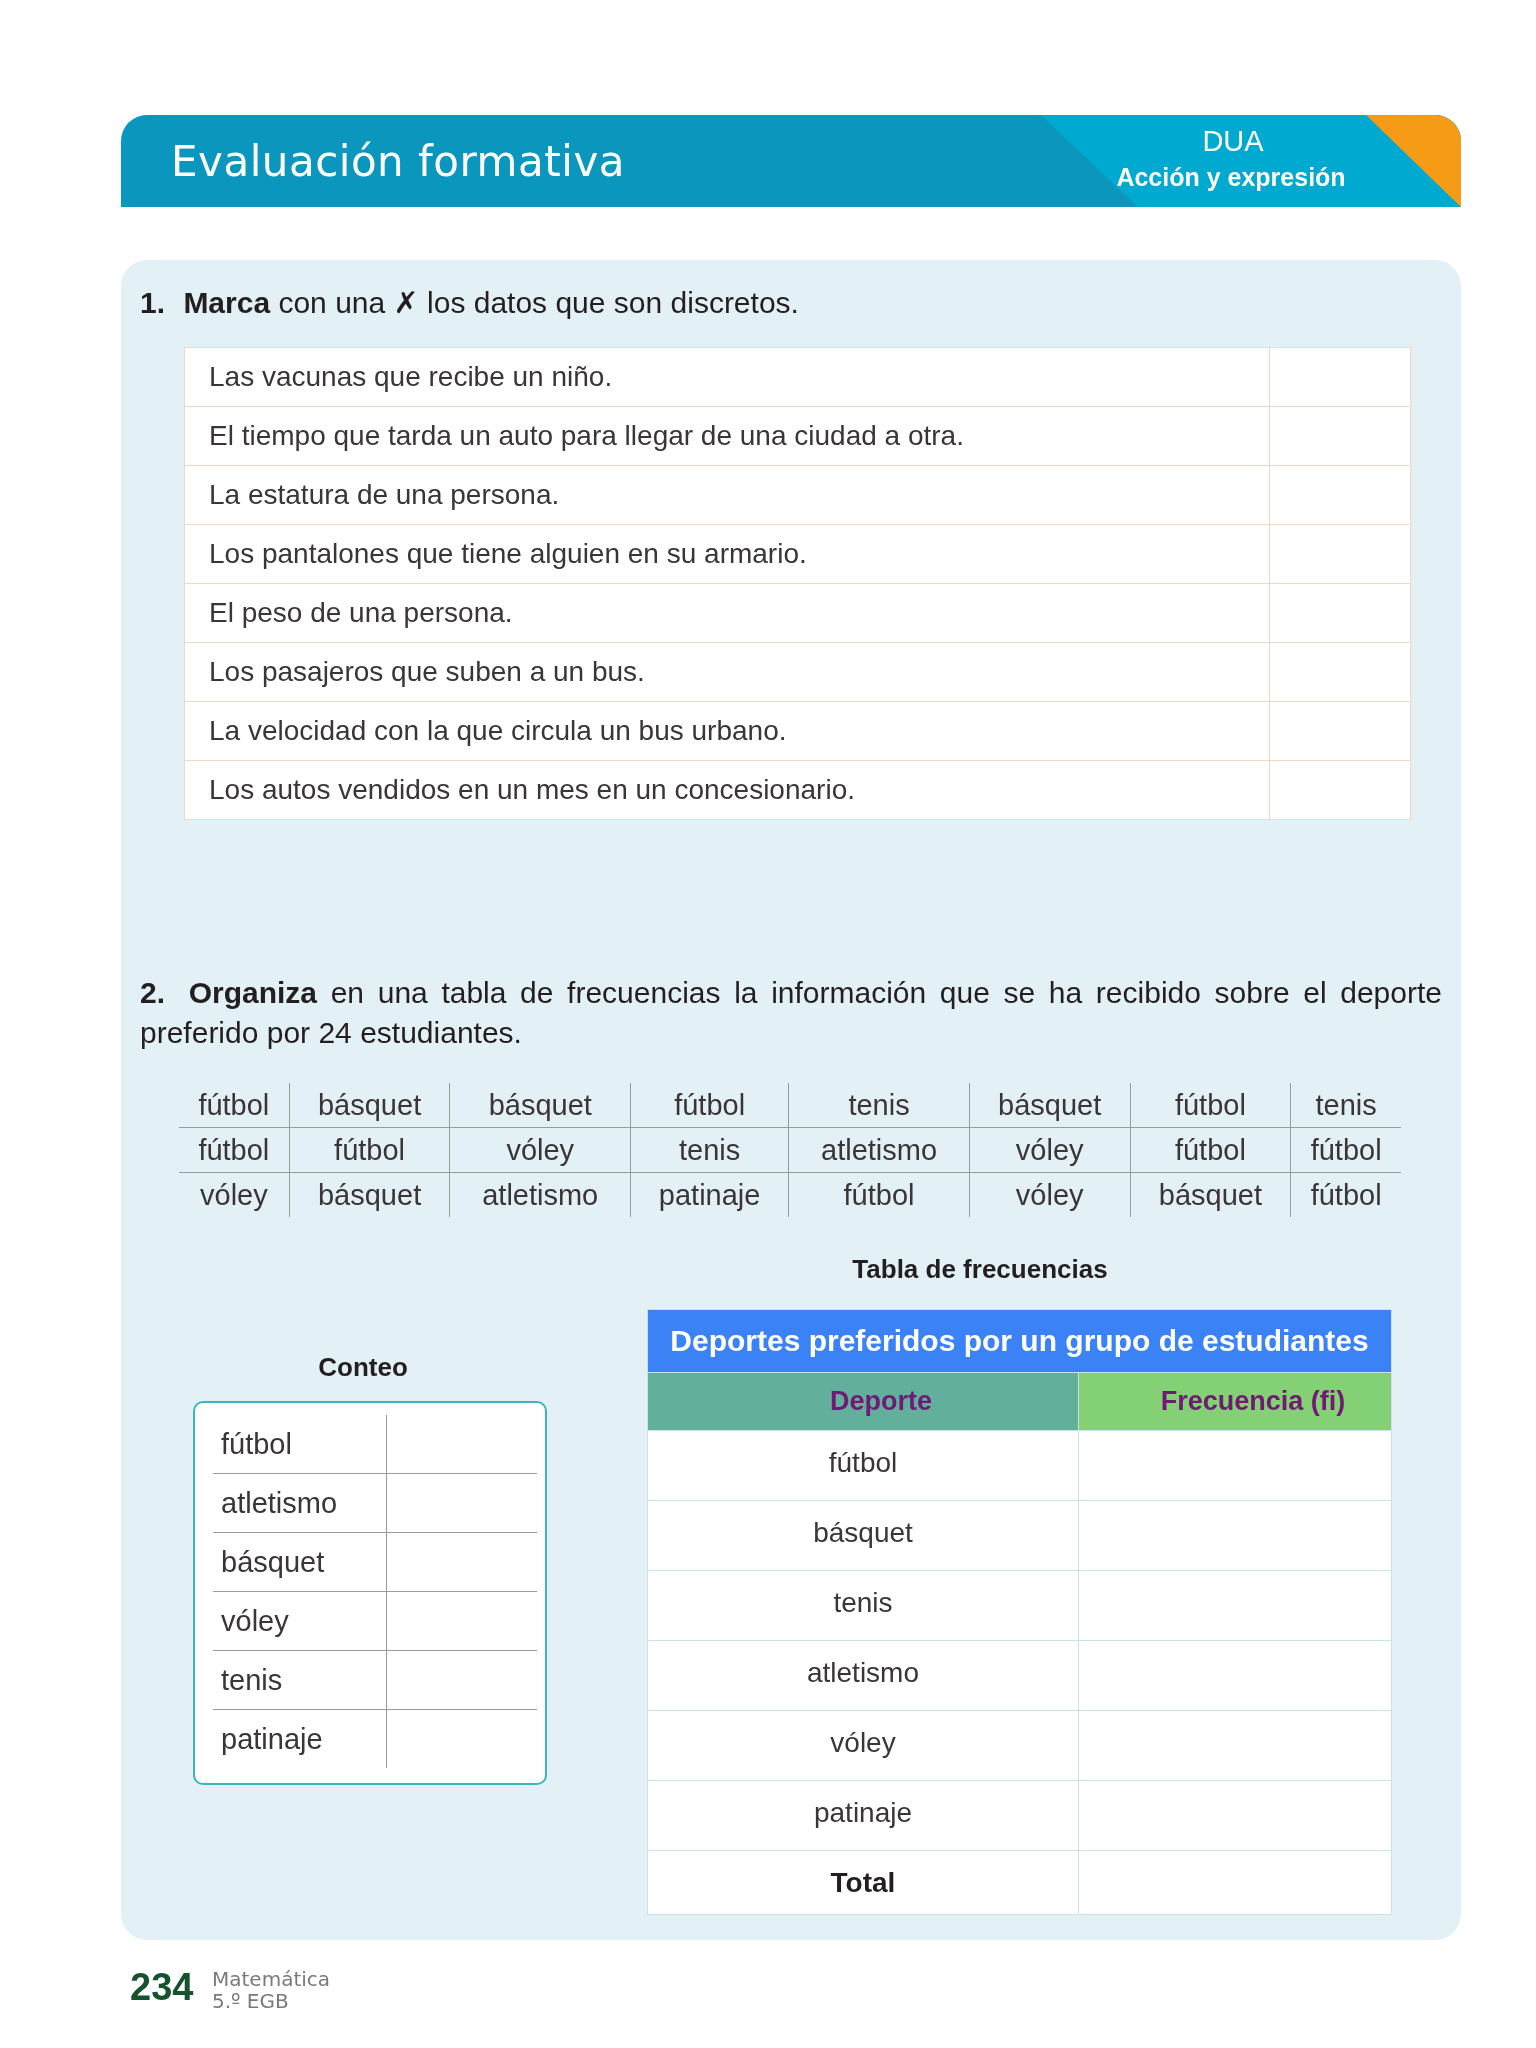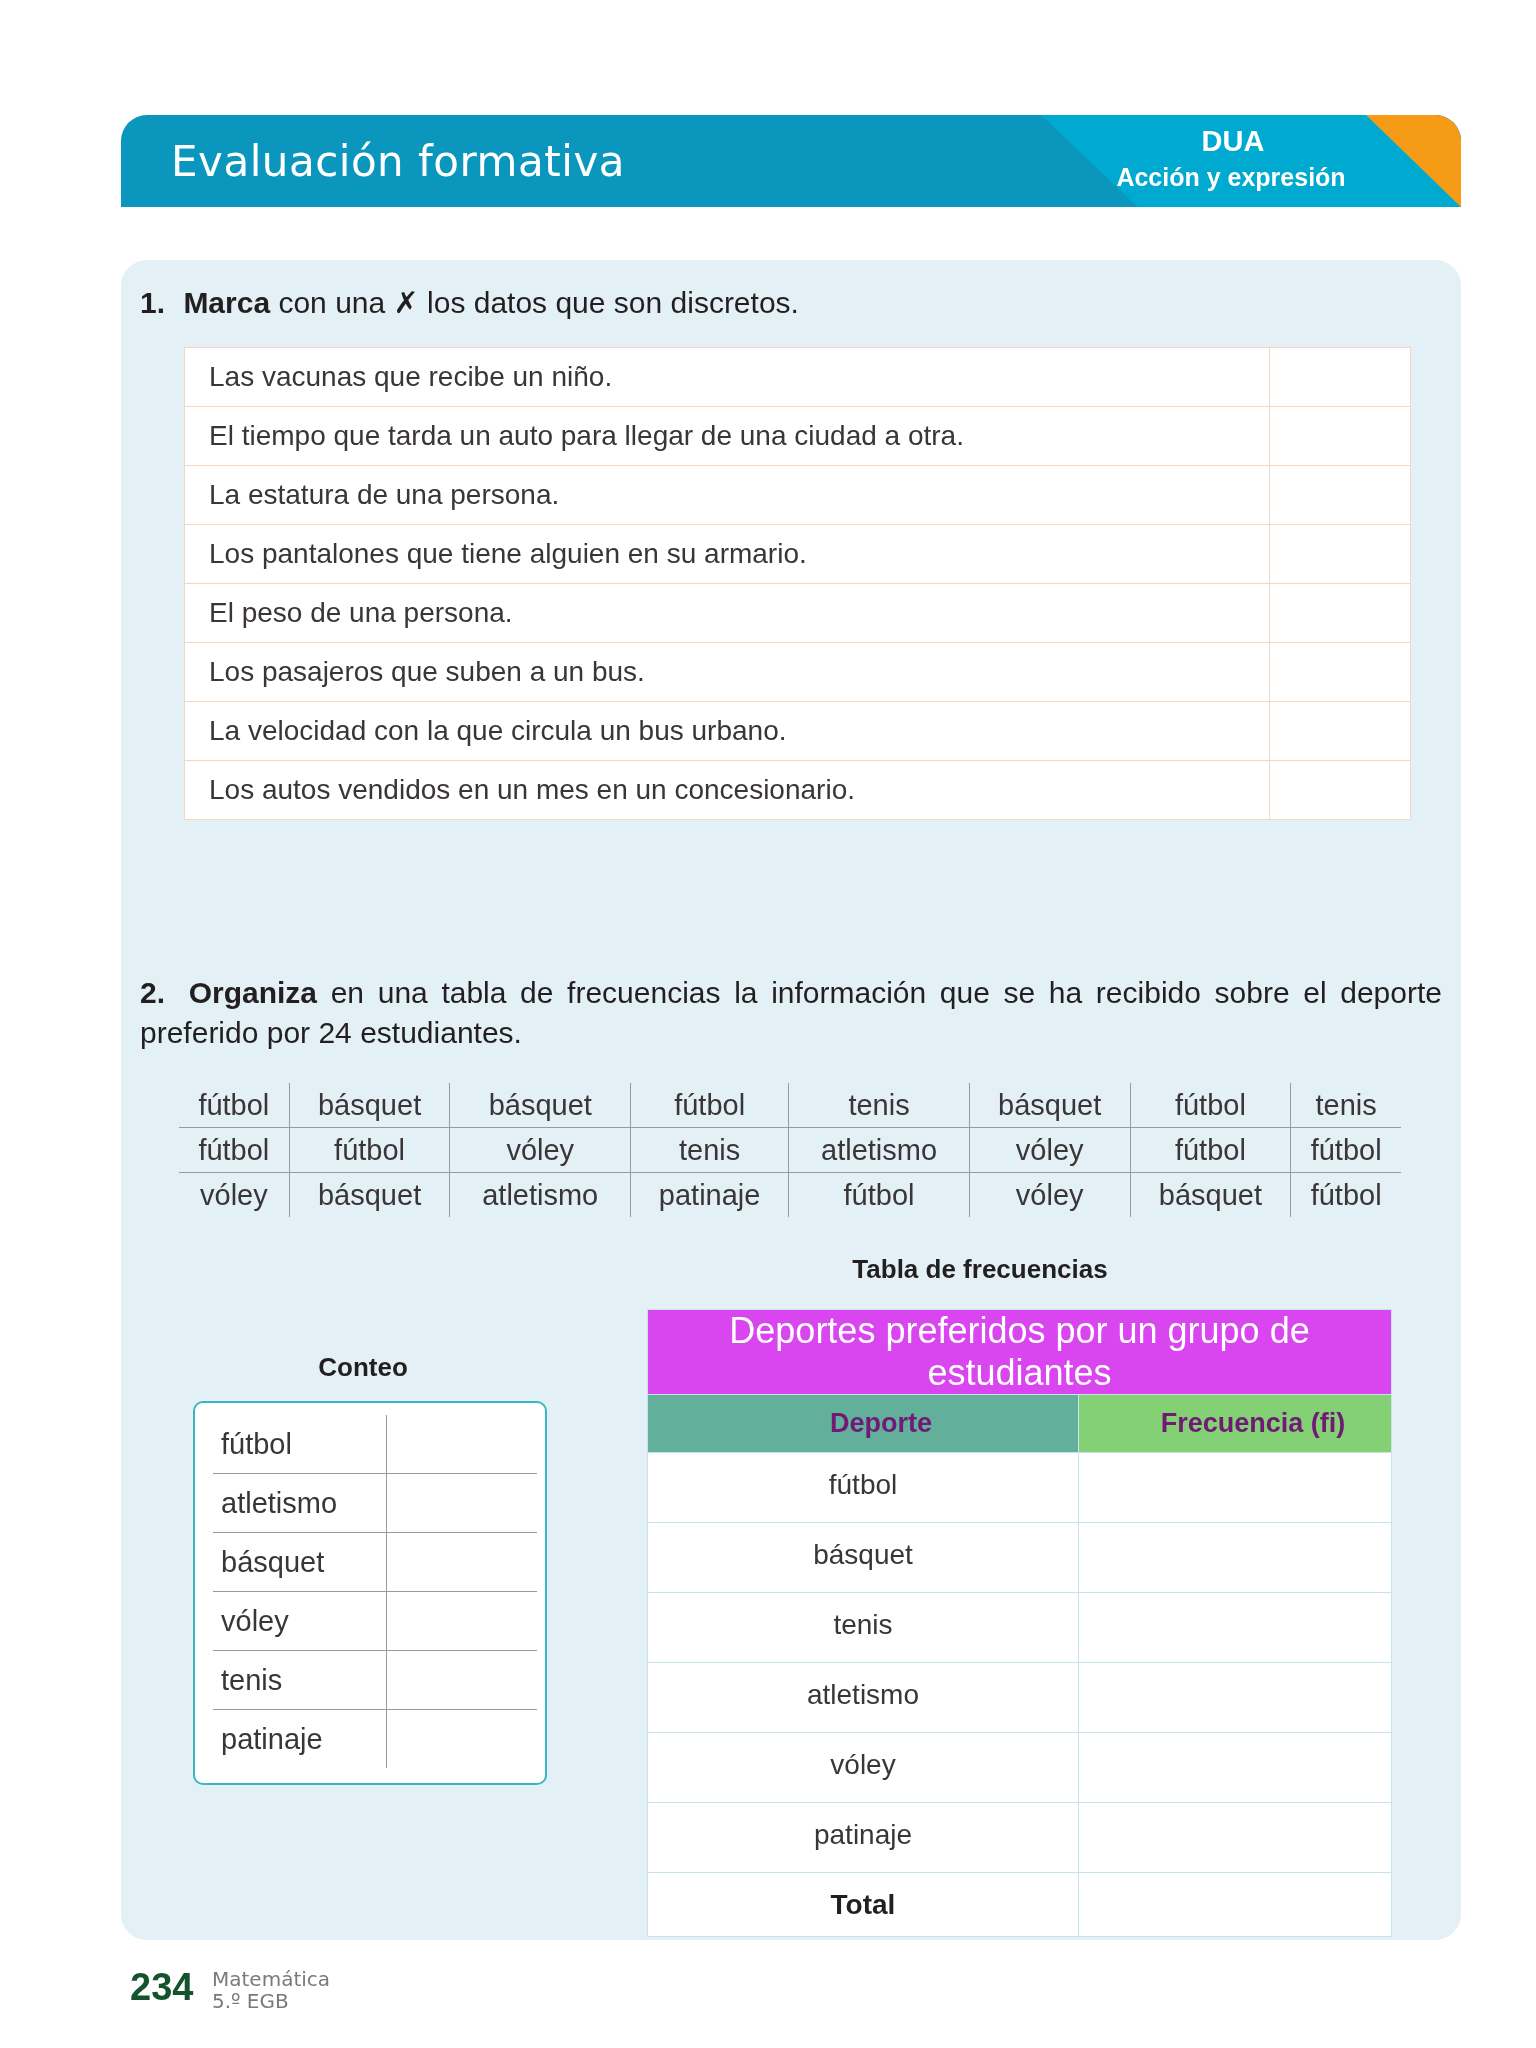--- a/index.html
+++ b/index.html
@@ -9,21 +9,21 @@
 
   
   .header { left:97px; top:115px; width:1340px; height:92px; border-radius:26px 26px 0 0;
             background:#0b97bd; overflow:hidden; }
   .header .band2 { position:absolute; top:0; right:0; width:420px; height:92px; background:#00a9cf;
             clip-path:polygon(0 0, 100% 0, 100% 100%, 23% 100%); }
   .header .band3 { position:absolute; top:0; right:0; width:95px; height:92px; background:#f59b16;
             clip-path:polygon(0 0, 100% 0, 100% 100%); }
   .header-title { left:26px; top:22px; font-size:42px; color:#fff; letter-spacing:0.5px;
             font-family:"DejaVu Sans", sans-serif; }
-  .dua-title { right:128px; top:10px; width:200px; text-align:center; font-size:29px; font-weight:bold; color:#fff; }
+  .dua-title { right:128px; top:10px; width:200px; text-align:center; font-size:29px; font-weight:normal; color:#fff; }
   .dua-sub { right:80px; top:48px; width:300px; text-align:center; font-size:25px; font-weight:bold; color:#fff; }
 
   
   .panel { left:97px; top:260px; width:1340px; height:1680px; background:#e3f1f6; border-radius:26px; }
 
   .q-heading { font-size:30px; color:#231f20; line-height:40px; }
   .q-heading b { font-weight:bold; }
   .q-num { font-weight:bold; }
 
   
@@ -45,21 +45,21 @@
   .conteo-box { left:169px; top:1401px; width:354px; height:384px; background:#fff;
                 border:2px solid #3bb6c0; border-radius:10px; box-sizing:border-box; }
   .conteo-table { position:absolute; left:18px; top:12px; width:324px; border-collapse:collapse; }
   .conteo-table td { height:58px; padding:0; font-size:29px; color:#3a3536; }
   .conteo-table td.name { padding-left:8px; width:165px; border-right:1.5px solid #9a9a9a; }
   .conteo-table tr + tr td { border-top:1.5px solid #9a9a9a; }
 
   
   .freq { left:623px; top:1309px; width:745px; border-collapse:collapse; background:#fff; }
   .freq td, .freq th { padding:0; border:1.5px solid #c8e3ec; }
-  .freq .title-row th { background:#d946ef; color:#fff; height:62px; font-size:36px; font-weight:normal; }
+  .freq .title-row th { background:#3b82f6; color:#fff; height:62px; font-size:30px; font-weight:bold; }
   .freq .head-row th { height:57px; font-size:27px; font-weight:bold; color:#701a75;padding-left:36px; }
   .freq .head-row th.c1 { background:#62b09c; width:394px; }
   .freq .head-row th.c2 { background:#84d075; }
   .freq td { height:63px; font-size:28px; color:#3a3536; text-align:center; vertical-align:middle; }
   .freq td.name { padding-bottom:6px; }
   .freq td.total { font-weight:bold; color:#231f20; }
 
   .footer-num { left:106px; top:1966px; font-size:38px; font-weight:bold; color:#14532d; }
   .footer-sub { left:188px; top:1968px; font-size:20px; color:#7a7a7a; line-height:22px;
                 font-family:"DejaVu Sans", sans-serif; }

